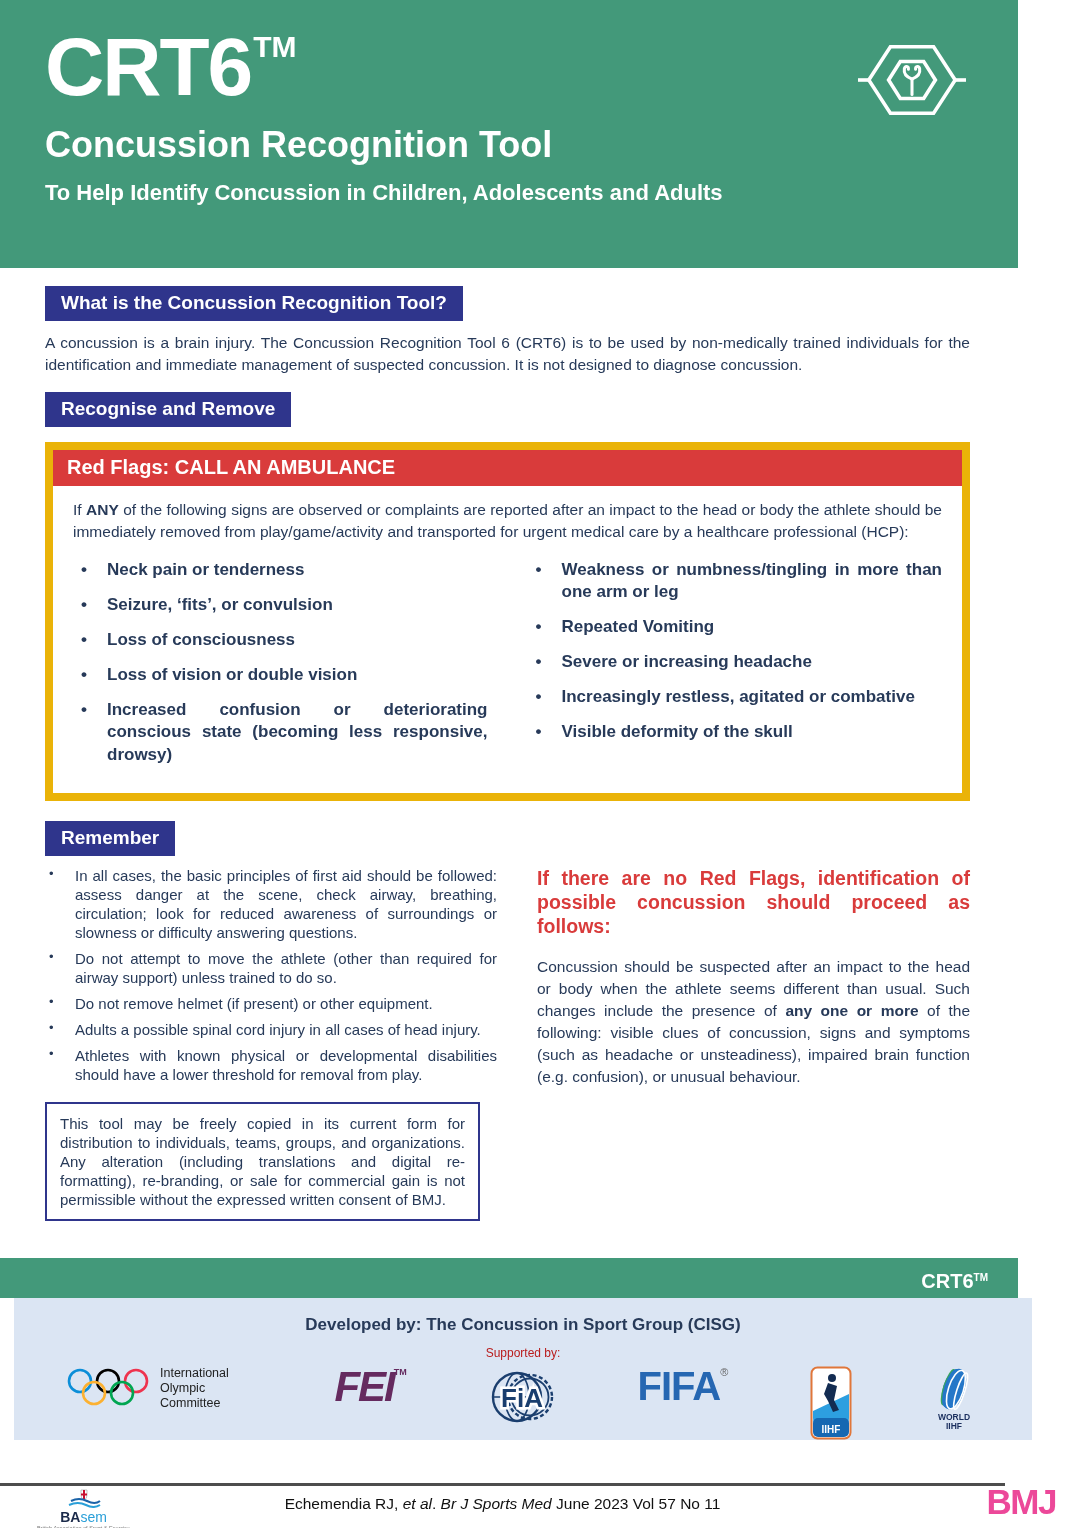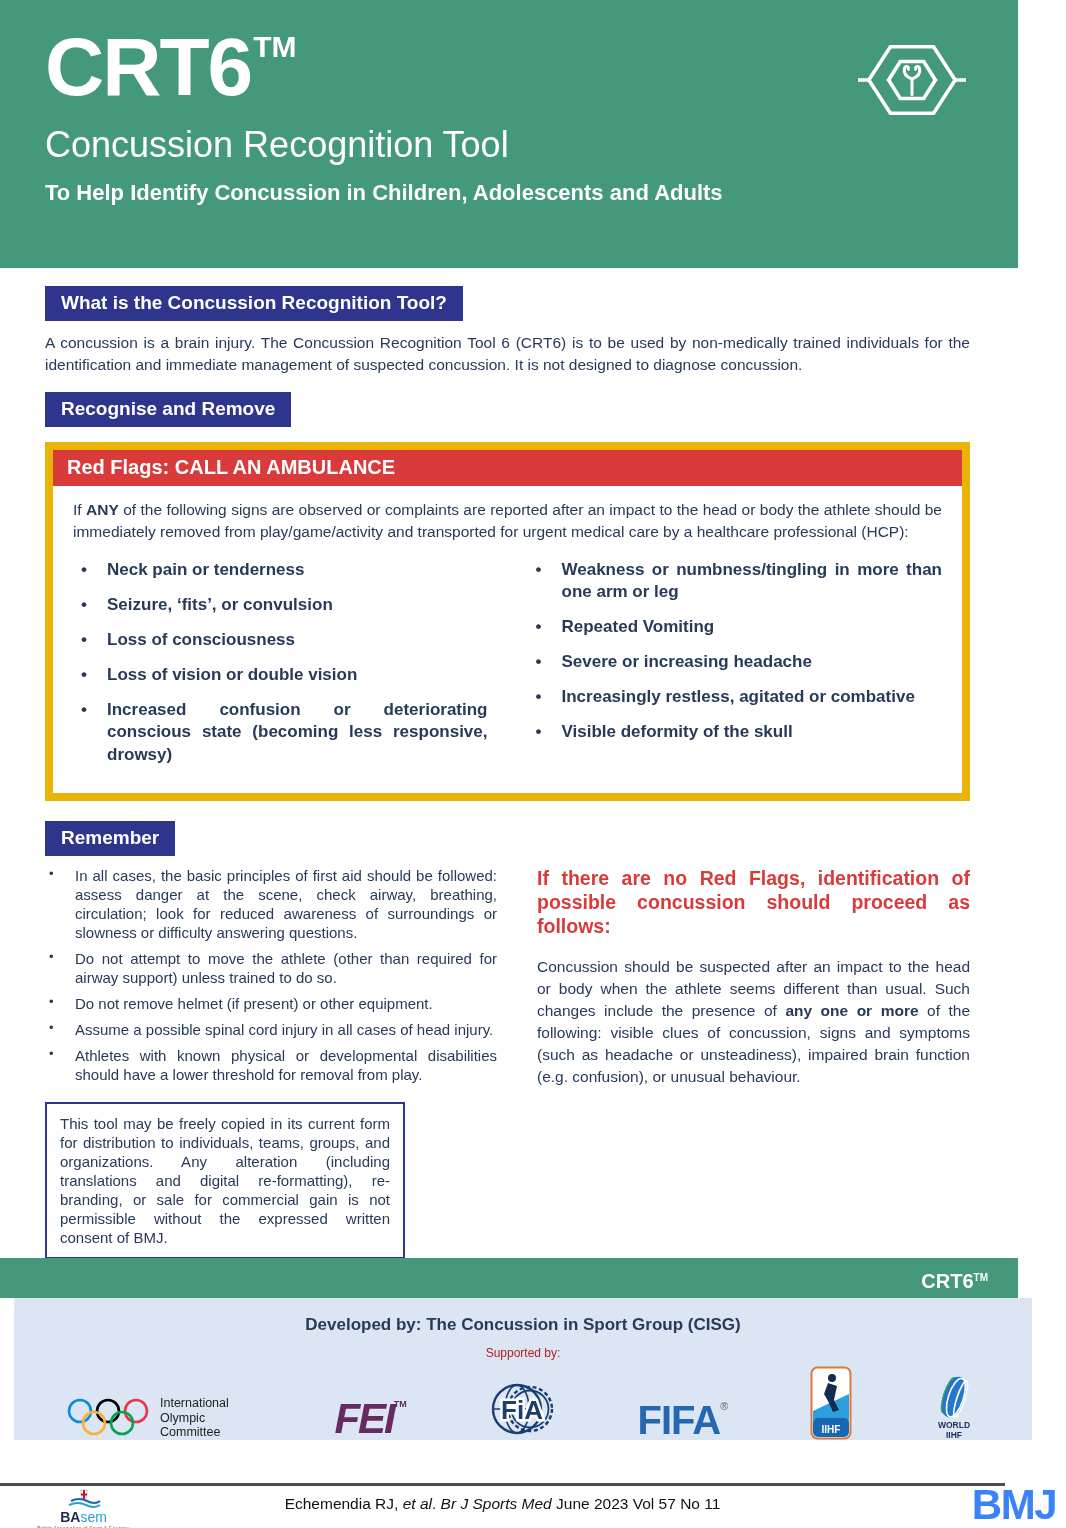--- a/index.html
+++ b/index.html
@@ -5,21 +5,21 @@
   * { margin:0; padding:0; box-sizing:border-box; }
   html,body { background:#ffffff; }
   body { font-family:"Liberation Sans","DejaVu Sans",sans-serif; color:#273a59; }
   .page { position:relative; width:1066px; height:1528px; background:#fff; overflow:hidden; }
 
   
   .hero { position:absolute; top:0; left:0; width:1018px; height:268px; background:#43997a; color:#fff; }
   .hero-inner { padding:26px 0 0 45px; }
   .hero-title { font-size:82px; font-weight:bold; line-height:1; letter-spacing:-2px; }
   .hero-title sup { font-size:30px; vertical-align:38px; letter-spacing:0; margin-left:2px; }
-  .hero-subtitle { font-size:36px; font-weight:400; margin-top:16px; letter-spacing:0; }
+  .hero-subtitle { font-size:36px; font-weight:700; margin-top:16px; letter-spacing:0; }
   .hero-tagline { font-size:22px; font-weight:bold; margin-top:14px; }
   .hex-icon { position:absolute; top:32px; right:52px; }
 
   
   .main { position:absolute; left:45px; top:286px; width:925px; }
   .section-label { display:inline-block; background:#2f358c; color:#fff; font-weight:bold;
                    font-size:19px; padding:6px 16px 7px; }
   .intro-p { margin:11px 0 15px; font-size:15.5px; line-height:1.45; text-align:justify; }
 
   .redflags-box { margin-top:15px; border:8px solid #eab308; background:#fff; }
@@ -34,56 +34,56 @@
   .rf-col li::before { content:"\2022"; position:absolute; left:8px; top:0; }
 
   .remember-label { margin-top:20px; }
   .two-col { display:flex; margin-top:10px; gap:40px; }
   .col-left { width:452px; }
   .col-right { width:433px; }
   .rem-list li { position:relative; padding-left:30px; font-size:15px; line-height:1.27;
                  margin-bottom:7px; text-align:justify; }
   .rem-list li::before { content:"\2022"; position:absolute; left:4px; top:0; font-size:13px; }
 
-  .copyright-box { margin-top:18px; border:2.5px solid #2f358c; padding:10px 13px; width:360px;
+  .copyright-box { margin-top:18px; border:2.5px solid #2f358c; padding:10px 13px; width:435px;
                    font-size:15px; line-height:1.27; text-align:justify; }
 
   .red-heading { color:#d93b3b; font-weight:bold; font-size:19.5px; line-height:1.25; text-align:justify; }
   .no-rf-p { margin-top:17px; font-size:15.5px; line-height:1.42; text-align:justify; }
 
   
   .green-bar { position:absolute; left:0; top:1258px; width:1018px; height:40px; background:#43997a;
                color:#fff; font-weight:bold; font-size:20px; text-align:right; line-height:40px;
                padding-right:30px; }
   .green-bar sup { font-size:10px; vertical-align:7px; }
 
   .credits { position:absolute; left:14px; top:1298px; width:1018px; height:142px; background:#dbe5f3; text-align:center; }
   .developed-by { padding-top:17px; font-size:17px; font-weight:bold; color:#273a59; }
   .supported-by { margin-top:11px; font-size:12px; color:#b91c1c; }
-  .logos-row { display:flex; align-items:flex-end; justify-content:space-between; padding:6px 58px 0 52px; height:80px; }
+  .logos-row { display:flex; align-items:flex-start; justify-content:space-between; padding:6px 58px 0 52px; height:80px; }
   .logo { display:flex; align-items:center; }
   .ioc { gap:10px; }
   .ioc-text { font-size:12.5px; color:#222; text-align:left; line-height:1.18; width:92px; }
   .fei-text { color:#652a5f; font-weight:bold; font-size:42px; letter-spacing:-2px; font-style:italic; line-height:1; }
   .fei-tm { font-size:9px; color:#652a5f; vertical-align:26px; font-style:normal; letter-spacing:0; }
   .fifa-text { color:#2667b2; font-weight:bold; font-size:40px; letter-spacing:-1px; line-height:1; }
   .fifa-reg { font-size:11px; color:#666; vertical-align:24px; font-weight:normal; }
   .wr { flex-direction:column; gap:1px; }
   .wr-text { font-size:8.5px; font-weight:bold; color:#1b2f5e; line-height:1.1; text-align:center; }
 
   
   .rule { position:absolute; left:0; top:1483px; width:1005px; height:2.5px; background:#4d4d4d; }
   .basem { position:absolute; left:36px; top:1488px; width:95px; text-align:center; }
   .basem-name { font-size:14px; line-height:1; margin-top:-2px; }
   .basem-ba { font-weight:bold; color:#1b2a4a; }
   .basem-sem { color:#2a9fd8; }
   .basem-sub { font-size:5.5px; color:#777; line-height:1.2; margin-top:1px; }
   .citation { position:absolute; left:0; top:1495px; width:1005px; text-align:center; font-size:15.5px; color:#111; }
   .citation i { font-style:italic; }
-  .bmj { position:absolute; right:10px; top:1484px; color:#3b82f6; font-weight:bold; font-size:42px;
+  .bmj { position:absolute; right:10px; top:1484px; color:#ec4899; font-weight:bold; font-size:35px;
          letter-spacing:-1.5px; line-height:1; }
 </style>
 </head>
 <body>
 
 <div class="page">
 
   <header class="hero">
     <div class="hero-inner">
       <div class="hero-title"><span>CRT6</span><sup>TM</sup></div>
@@ -140,21 +140,21 @@
     </div>
 
     <div class="section-label remember-label">Remember</div>
 
     <div class="two-col">
       <div class="col-left">
         <ul class="rem-list">
           <li>In all cases, the basic principles of first aid should be followed: assess danger at the scene, check airway, breathing, circulation; look for  reduced awareness of surroundings or slowness or difficulty answering questions.</li>
           <li>Do not attempt to move the athlete (other than required for airway support) unless trained to do so.</li>
           <li>Do not remove helmet (if present) or other equipment.</li>
-          <li>Assume a possible spinal cord injury in all cases of head injury.</li>
+          <li>Adults a possible spinal cord injury in all cases of head injury.</li>
           <li>Athletes with known physical or developmental disabilities should have a lower threshold for removal from play.</li>
         </ul>
         <div class="copyright-box">This tool may be freely copied in its current form for distribution to individuals, teams, groups, and organizations. Any alteration (including translations and digital re-formatting), re-branding, or sale for commercial gain is not permissible without the expressed written consent of BMJ.</div>
       </div>
       <div class="col-right">
         <h3 class="red-heading">If there are no Red Flags, identification of possible concussion should proceed as follows:</h3>
         <p class="no-rf-p"><span>Concussion should be suspected after an impact to the head or body when the athlete seems different than usual.  Such changes include the presence of </span><b>any one or more</b><span> of the following: visible clues of concussion, signs and symptoms (such as headache or unsteadiness), impaired brain function (e.g. confusion), or unusual behaviour.</span></p>
       </div>
     </div>
   </main>

